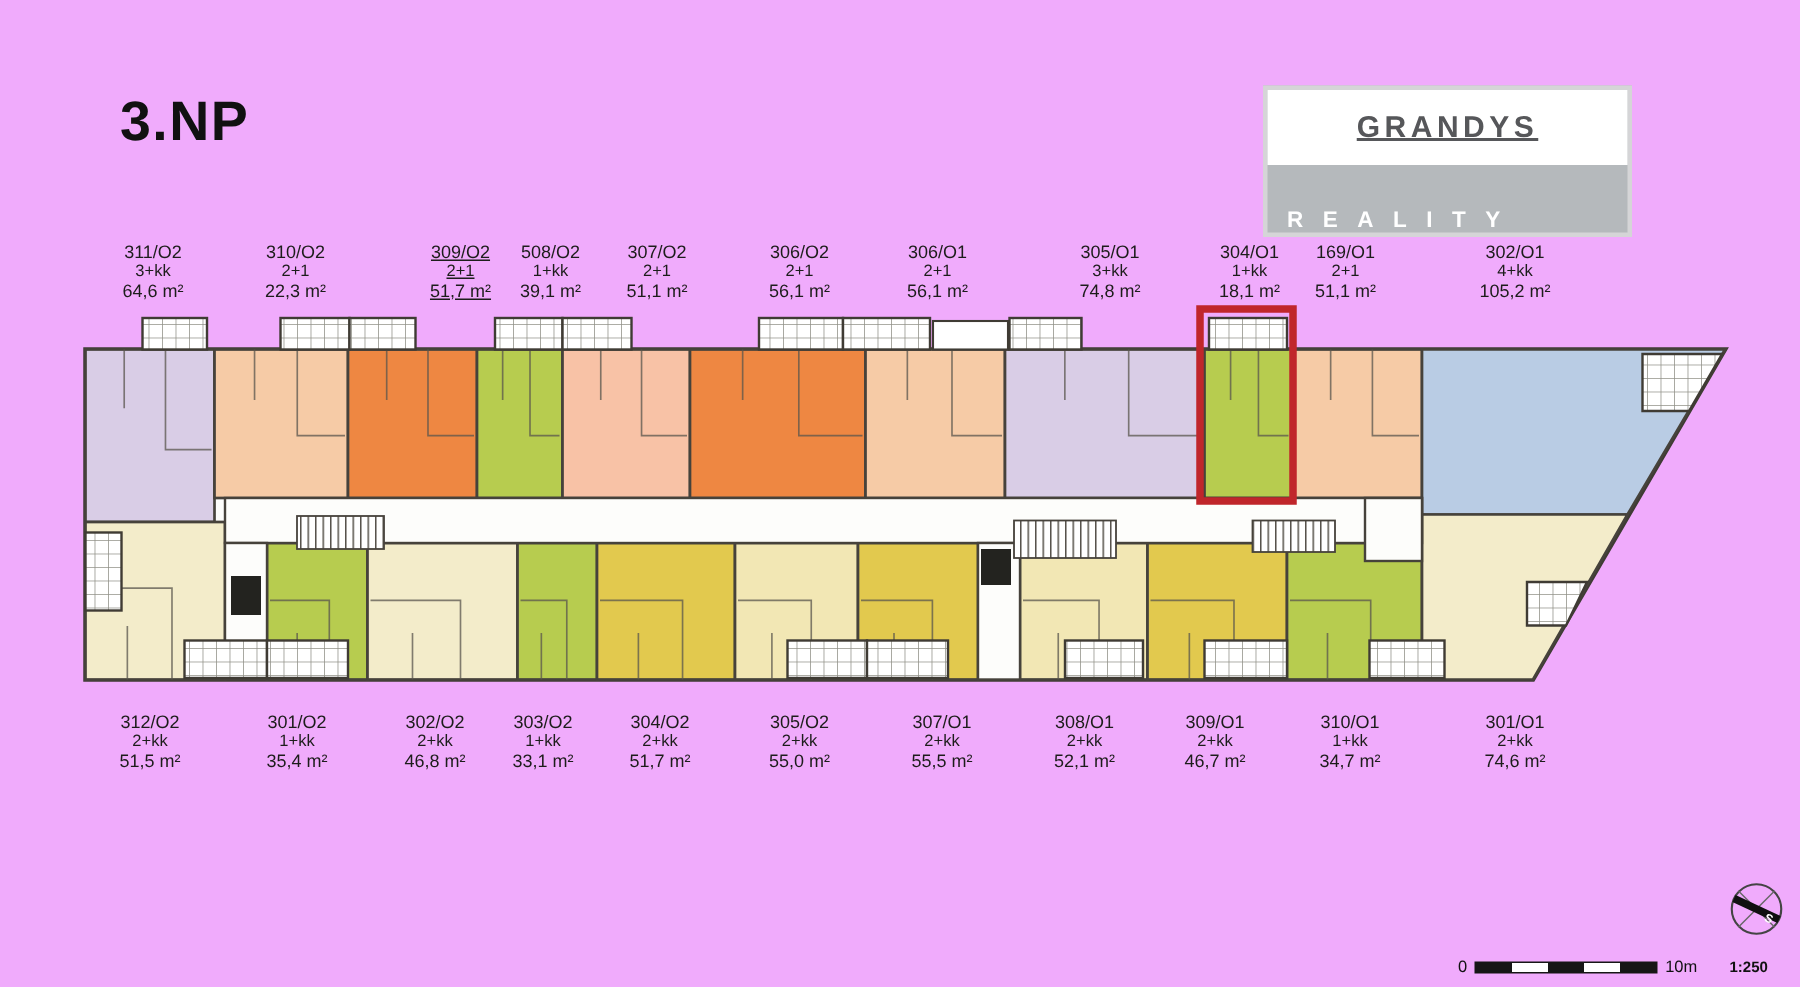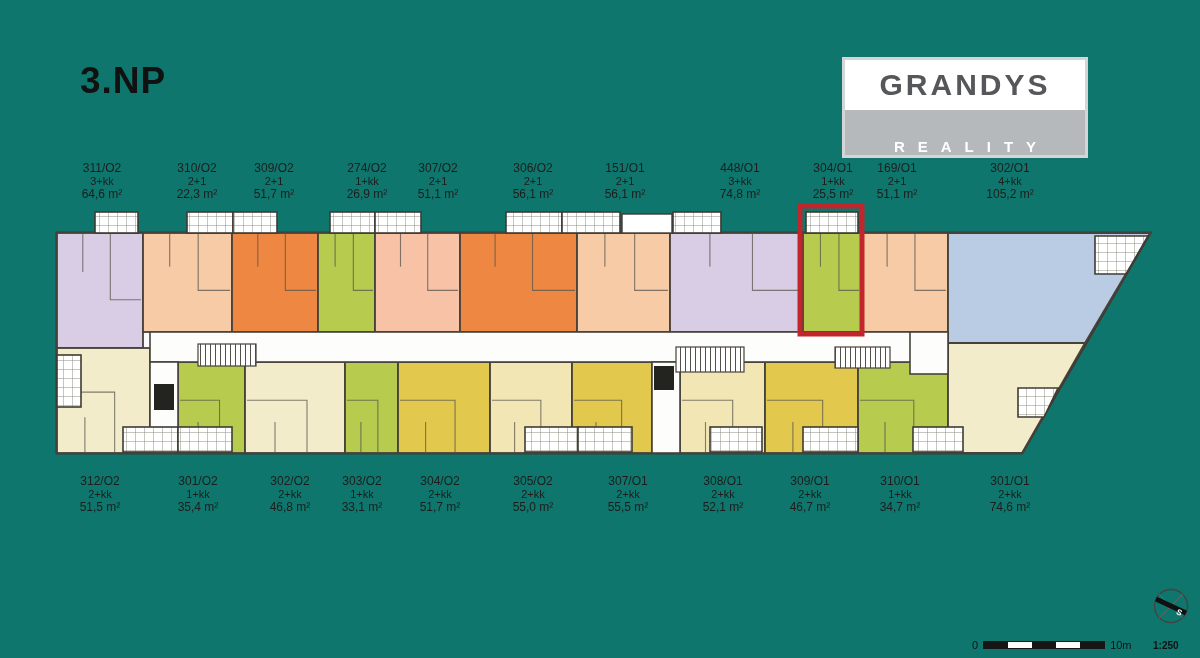--- a/index.html
+++ b/index.html
@@ -1,24 +1,24 @@
 <!DOCTYPE html>
 <html><head>
 <meta charset="utf-8">
 <style>
   html,body{margin:0;padding:0;background:#ffffff;}
-  .page{position:relative;width:1200px;height:658px;background:#0f766e;overflow:hidden;
+  .page{position:relative;width:1200px;height:658px;background:#f0abfc;overflow:hidden;
         font-family:"Liberation Sans", sans-serif;color:#1d1d1b;}
   .title{position:absolute;left:80px;top:60px;font-size:37px;font-weight:800;letter-spacing:1px;color:#111;}
   
   .logo{position:absolute;left:842px;top:57px;width:246px;height:101px;box-sizing:border-box;
         border:3px solid #d5d5d7;background:#b5b9bc;display:flex;flex-direction:column;}
   .logo-top{background:#ffffff;height:53px;display:flex;align-items:center;justify-content:center;}
-  .logo-top span{font-size:30px;font-weight:bold;letter-spacing:3px;color:#56575a;}
-  .logo-bottom{flex:1;display:flex;align-items:center;justify-content:center;margin-top:28px;}
+  .logo-top span{font-size:20px;font-weight:bold;letter-spacing:3px;color:#56575a;text-decoration:underline;}
+  .logo-bottom{flex:1;display:flex;align-items:center;margin-top:28px;}
   .logo-bottom span{font-size:15px;font-weight:bold;letter-spacing:13px;text-indent:13px;color:#ffffff;}
   
   #plan-svg{position:absolute;left:0;top:0;}
   .unit-shape{stroke:#46423b;stroke-width:1.8;}
   .room-line{stroke:#5a564d;stroke-width:1.1;fill:none;opacity:.75;}
   .corr{fill:#fdfdfb;stroke:#46423b;stroke-width:1.6;}
   .balc{fill:url(#gridP);stroke:#3f3b34;stroke-width:1.6;}
   .canopy{fill:#ffffff;stroke:#3f3b34;stroke-width:1.4;}
   .stairs{fill:url(#stairP);stroke:#46423b;stroke-width:1.2;}
   .lift{fill:#23231f;}
@@ -175,54 +175,54 @@
 <div class="unit-label label-top" style="left: 57px;">
       <div class="l1">311/O2</div>
       <div class="l2">3+kk</div>
       <div class="l3">64,6 m²</div>
     </div>
     <div class="unit-label label-top" style="left: 152px;">
       <div class="l1">310/O2</div>
       <div class="l2">2+1</div>
       <div class="l3">22,3 m²</div>
     </div>
-    <div class="unit-label label-top" style="left: 229px;">
+    <div class="unit-label label-top" style="left: 262px; text-decoration: underline;">
       <div class="l1">309/O2</div>
       <div class="l2">2+1</div>
       <div class="l3">51,7 m²</div>
     </div>
     <div class="unit-label label-top" style="left: 322px;">
-      <div class="l1">274/O2</div>
-      <div class="l2">1+kk</div>
-      <div class="l3">26,9 m²</div>
+      <div class="l1">508/O2</div>
+      <div class="l2">1+kk</div>
+      <div class="l3">39,1 m²</div>
     </div>
     <div class="unit-label label-top" style="left: 393px;">
       <div class="l1">307/O2</div>
       <div class="l2">2+1</div>
       <div class="l3">51,1 m²</div>
     </div>
     <div class="unit-label label-top" style="left: 488px;">
       <div class="l1">306/O2</div>
       <div class="l2">2+1</div>
       <div class="l3">56,1 m²</div>
     </div>
     <div class="unit-label label-top" style="left: 580px;">
-      <div class="l1">151/O1</div>
+      <div class="l1">306/O1</div>
       <div class="l2">2+1</div>
       <div class="l3">56,1 m²</div>
     </div>
     <div class="unit-label label-top" style="left: 695px;">
-      <div class="l1">448/O1</div>
+      <div class="l1">305/O1</div>
       <div class="l2">3+kk</div>
       <div class="l3">74,8 m²</div>
     </div>
     <div class="unit-label label-top" style="left: 788px;">
       <div class="l1">304/O1</div>
       <div class="l2">1+kk</div>
-      <div class="l3">25,5 m²</div>
+      <div class="l3">18,1 m²</div>
     </div>
     <div class="unit-label label-top" style="left: 852px;">
       <div class="l1">169/O1</div>
       <div class="l2">2+1</div>
       <div class="l3">51,1 m²</div>
     </div>
     <div class="unit-label label-top" style="left: 965px;">
       <div class="l1">302/O1</div>
       <div class="l2">4+kk</div>
       <div class="l3">105,2 m²</div>

